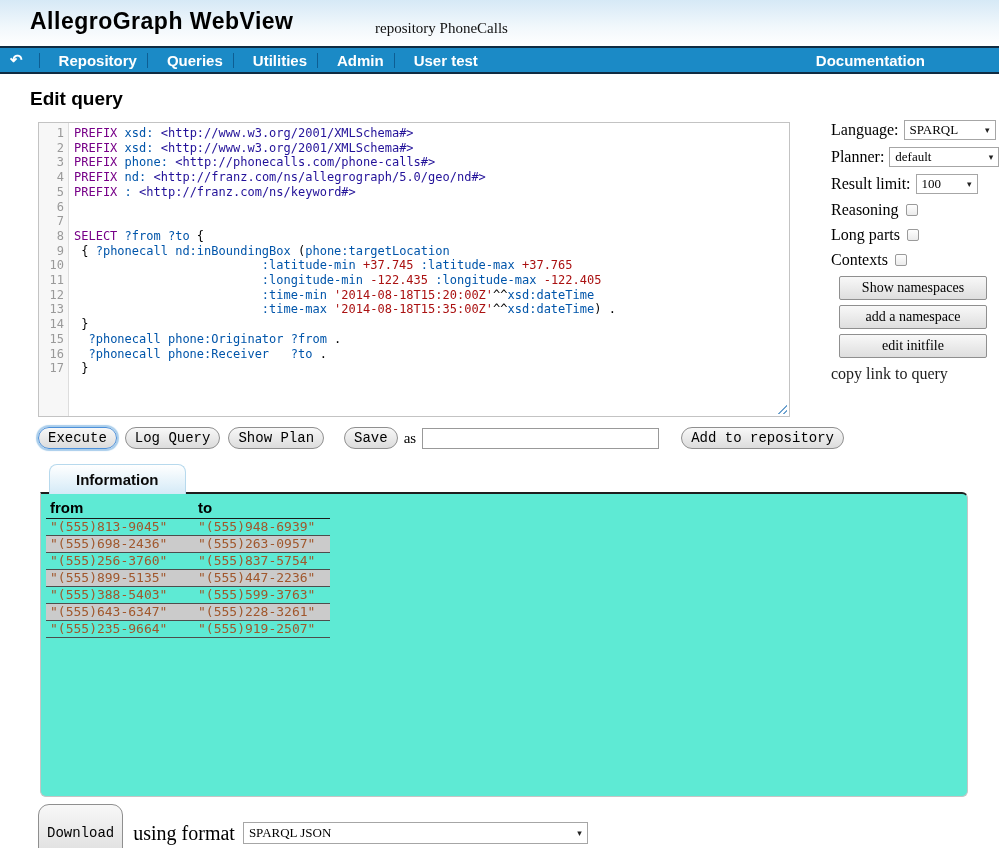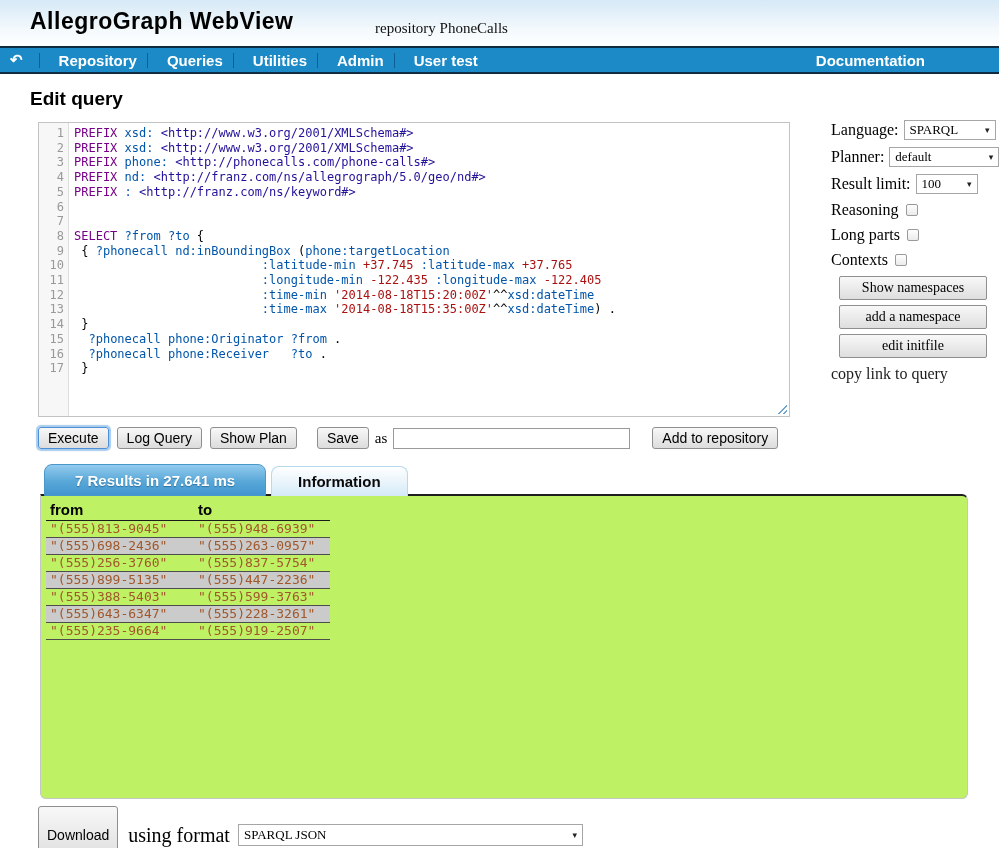--- a/index.html
+++ b/index.html
@@ -89,23 +89,23 @@
     display:block; width:148px; margin:5px 0 0 8px; padding:3px 0;
     font-family:"Liberation Serif", serif; font-size:14px; text-align:center;
     background:linear-gradient(#f8f8f8,#dedede); border:1px solid #8f8f8f;
     border-radius:2px; cursor:pointer;
   }
   .copy-link { margin:7px 0 0 0; font-size:16px; color:#1c1c1c; cursor:pointer; }
 
   
   .actions { margin:9px 0 0 38px; display:flex; align-items:center; height:24px; }
   .btn {
-    font-family:Liberation Sans, sans-serif; font-size:14px; color:#000;
+    font-family:Liberation Mono, monospace; font-size:14px; color:#000;
     background:linear-gradient(#f8f8f8,#dcdcdc); border:1px solid #8f8f8f;
-    border-radius:3px; padding:2px 9px; cursor:pointer; white-space:nowrap;
+    border-radius:11px; padding:2px 9px; cursor:pointer; white-space:nowrap;
   }
   .btn.focused { border:1px solid #4d90d9; box-shadow:0 0 1px 2px #a8cdeb; }
   .gap-sm { width:8px; } .gap-md { width:20px; } .gap-lg { width:22px; }
   .as-label { margin:0 6px; font-size:15px; }
   .saveas-input {
     width:237px; height:21px; border:1px solid #999; background:#fff;
     font-family:"Liberation Serif", serif; font-size:13px; padding:0 4px;
   }
 
   
@@ -121,21 +121,21 @@
   }
   .tab.inactive {
     background:linear-gradient(#ffffff,#d4eaf7);
     border:1px solid #b7d9ed; border-bottom:none; color:#0a0a0a; height:30px;
     padding:6px 26px 0 26px; margin-left:5px;
   }
 
   
   .results-panel {
     position:relative; z-index:1; margin-left:40px; width:928px; height:305px;
-    background:#bef264; border:1px solid #c5c5c5; border-top:2px solid #1e1e1e;
+    background:#5eead4; border:1px solid #c5c5c5; border-top:2px solid #1e1e1e;
     border-radius:0 6px 6px 6px; overflow:hidden; padding:4px 0 0 5px;
   }
   table.results { border-collapse:collapse; }
   table.results th {
     font-family:"Liberation Sans", sans-serif; font-weight:bold; font-size:15px;
     text-align:left; padding:1px 6px 2px 4px; border-bottom:1px solid #1a1a1a;
   }
   table.results th.col-from { width:148px; }
   table.results th.col-to   { width:136px; }
   table.results td {
@@ -248,21 +248,20 @@
     <button class="btn">Show Plan</button>
     <span class="gap-md"></span>
     <button class="btn">Save</button>
     <span class="as-label">as</span>
     <input class="saveas-input" value="" style="">
     <span class="gap-lg"></span>
     <button class="btn">Add to repository</button>
   </div>
 
   <div class="tabs">
-    <div class="tab active">7 Results in 27.641 ms</div>
     <div class="tab inactive">Information</div>
   </div>
 
   <div class="results-panel">
     <table class="results">
       <thead>
         <tr>
           <th class="col-from">from</th>
           <th class="col-to">to</th>
         </tr>

